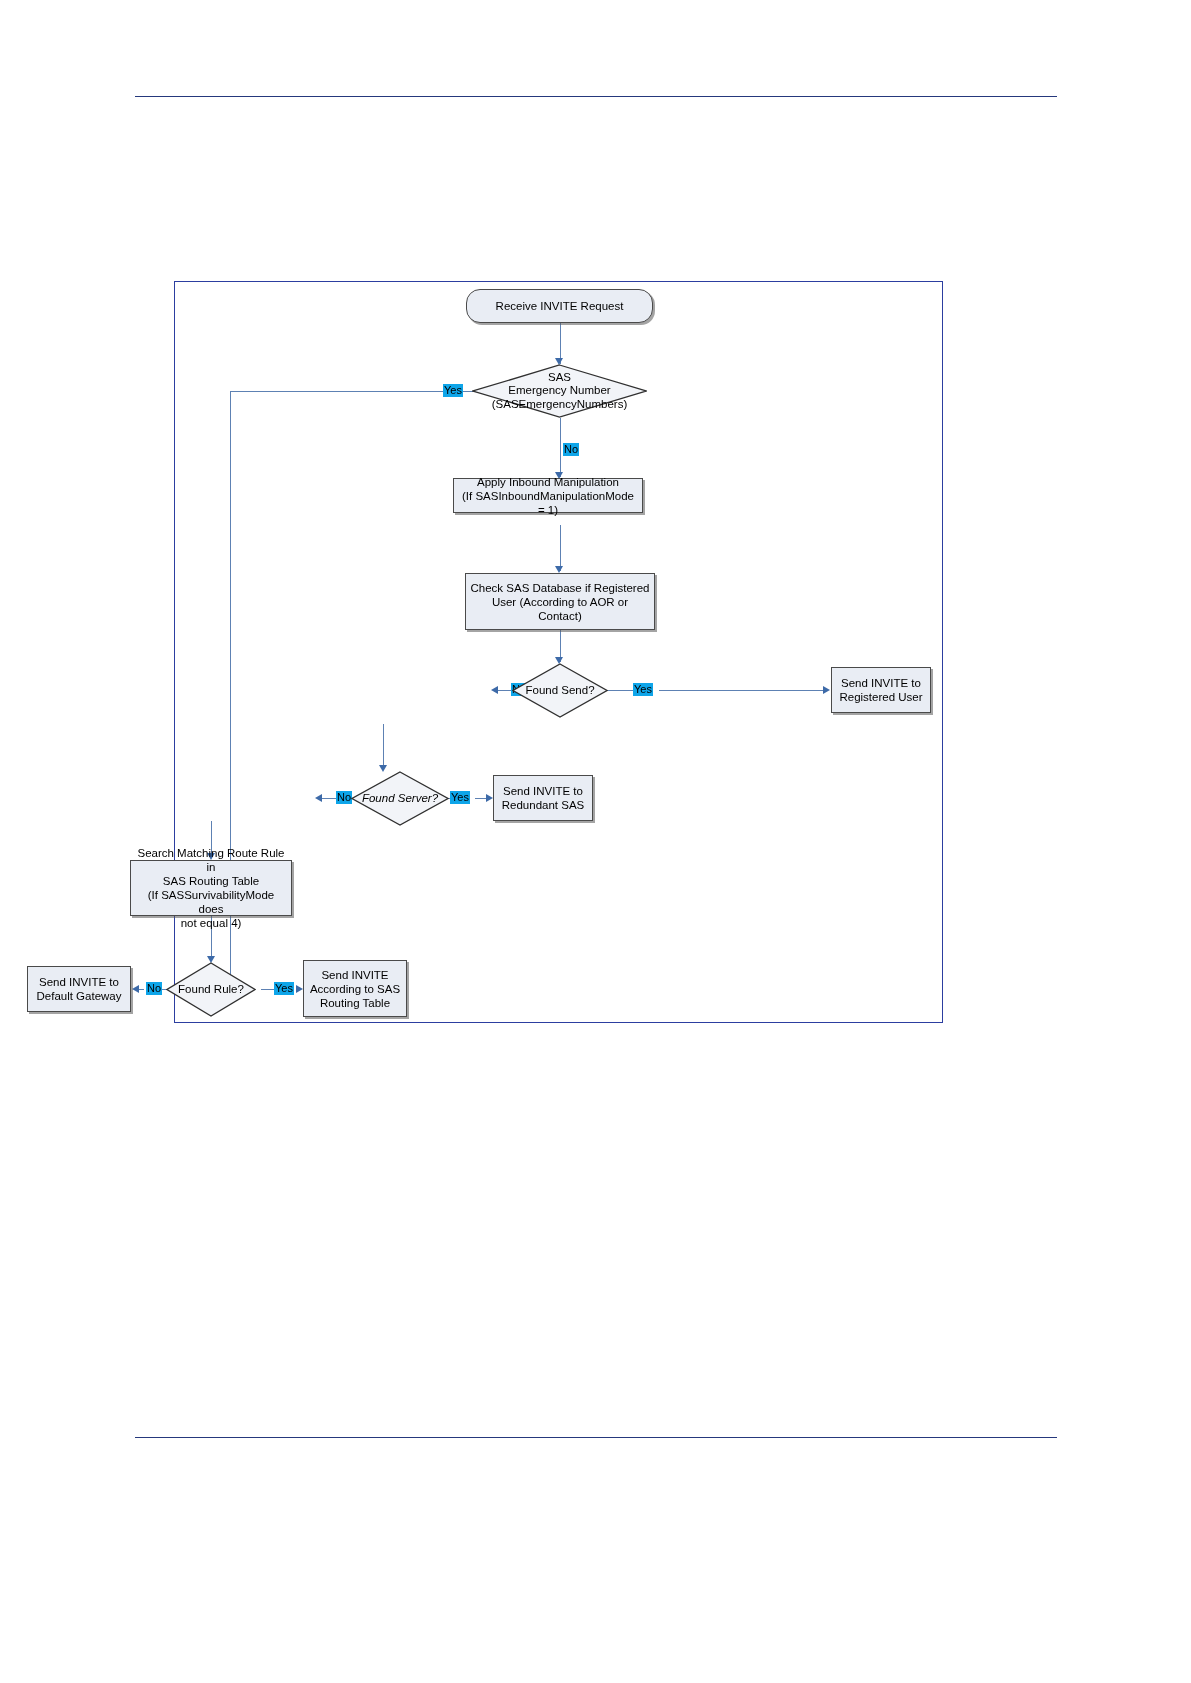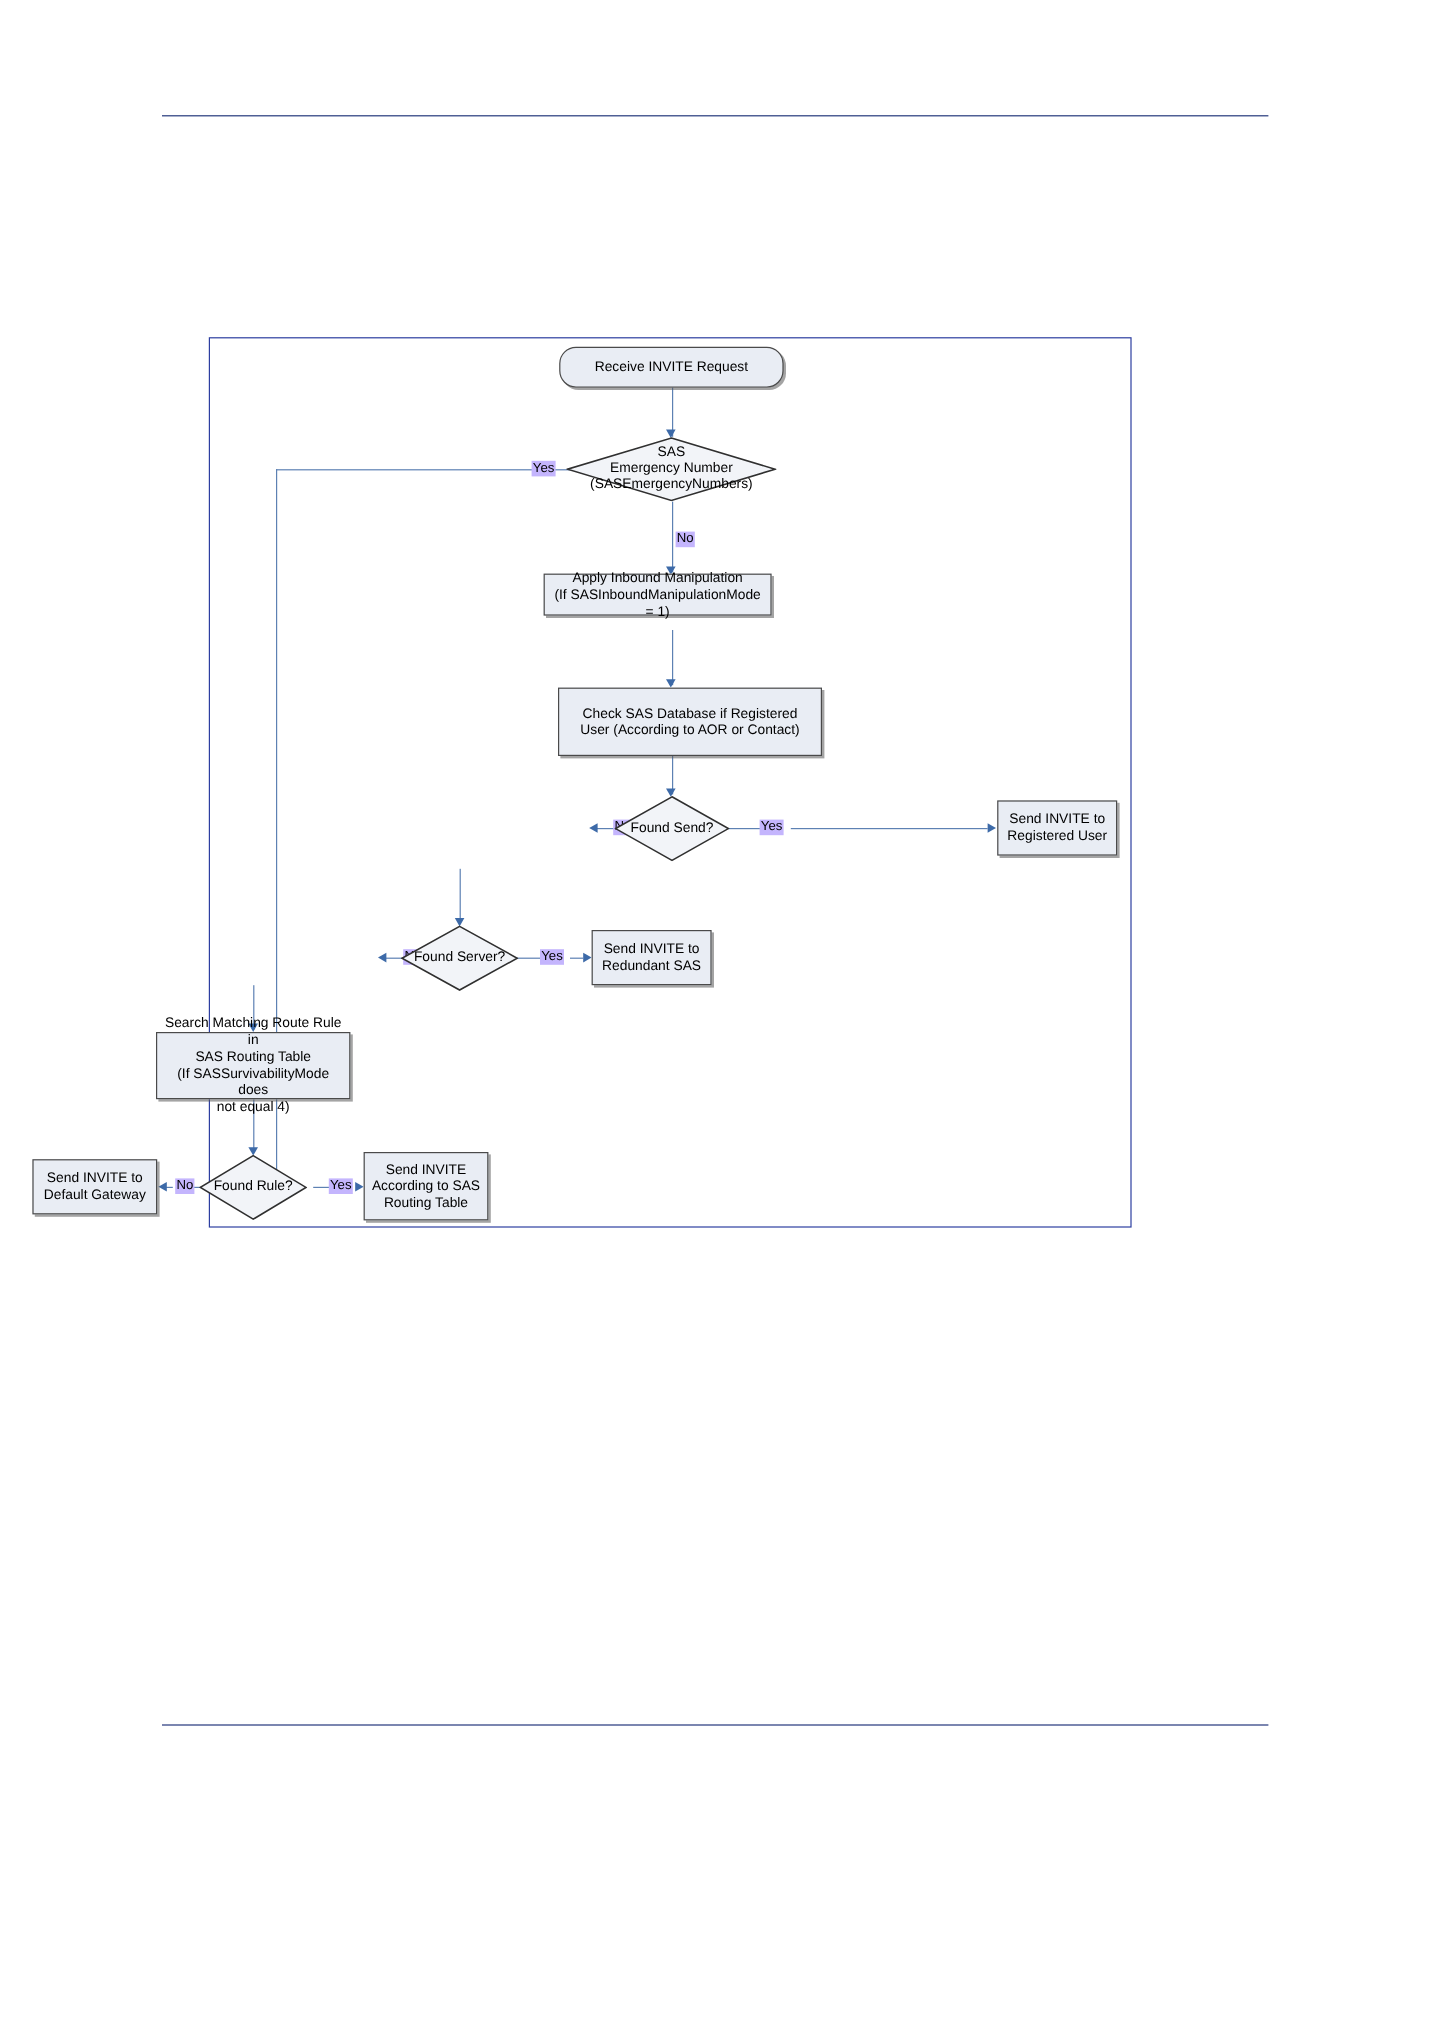--- a/index.html
+++ b/index.html
@@ -118,21 +118,21 @@
     width: 0;
     height: 0;
     border-top: 4.5px solid transparent;
     border-bottom: 4.5px solid transparent;
     border-left: 7px solid #3d6aa8;
   }
   .edge-label {
     position: absolute;
     font-size: 11px;
     line-height: 13px;
-    background: #c4b5fd;
+    background: #0ea5e9;
     padding: 0 1px;
     color: #000000;
     white-space: nowrap;
   }
 </style>
 </head>
 <body>
 
 <div class="page-rule-top"></div>
 <div class="page-rule-bottom"></div>
@@ -214,21 +214,21 @@
     </div>
   </div>
 
   <div class="node box" style="left:278px; top:196px; width:190px; height:35px;">
     <div>
       <div>Apply Inbound Manipulation</div>
       <div>(If SASInboundManipulationMode = 1)</div>
     </div>
   </div>
 
-  <div class="node box" style="left:290px; top:291px; width:220px; height:57px;">
+  <div class="node box" style="left:290px; top:291px; width:190px; height:57px;">
     <div>
       <div>Check SAS Database if Registered</div>
       <div>User (According to AOR or Contact)</div>
     </div>
   </div>
 
   <div class="diamond-wrap" style="left:337px; top:381px; width:96px; height:55px;">
     <svg class="diamond-shape" viewBox="0 0 96 55" preserveAspectRatio="none">
       <polygon points="48,1 95,27.5 48,54 1,27.5" fill="#f2f4f8" stroke="#303030" stroke-width="1.3"></polygon>
     </svg>
@@ -236,21 +236,21 @@
   </div>
 
   <div class="node box" style="left:656px; top:385px; width:100px; height:46px;">
     <div>
       <div>Send INVITE to</div>
       <div>Registered User</div>
     </div>
   </div>
 
 
-  <div class="diamond-wrap" style="left:159px; top:489px; width:98px; height:55px;">
+  <div class="diamond-wrap" style="left:176px; top:489px; width:98px; height:55px;font-style:italic;">
     <svg class="diamond-shape" viewBox="0 0 98 55" preserveAspectRatio="none">
       <polygon points="49,1 97,27.5 49,54 1,27.5" fill="#f2f4f8" stroke="#303030" stroke-width="1.3"></polygon>
     </svg>
     <div class="diamond-label">Found Server?</div>
   </div>
 
   <div class="node box" style="left:318px; top:493px; width:100px; height:46px;">
     <div>
       <div>Send INVITE to</div>
       <div>Redundant SAS</div>

